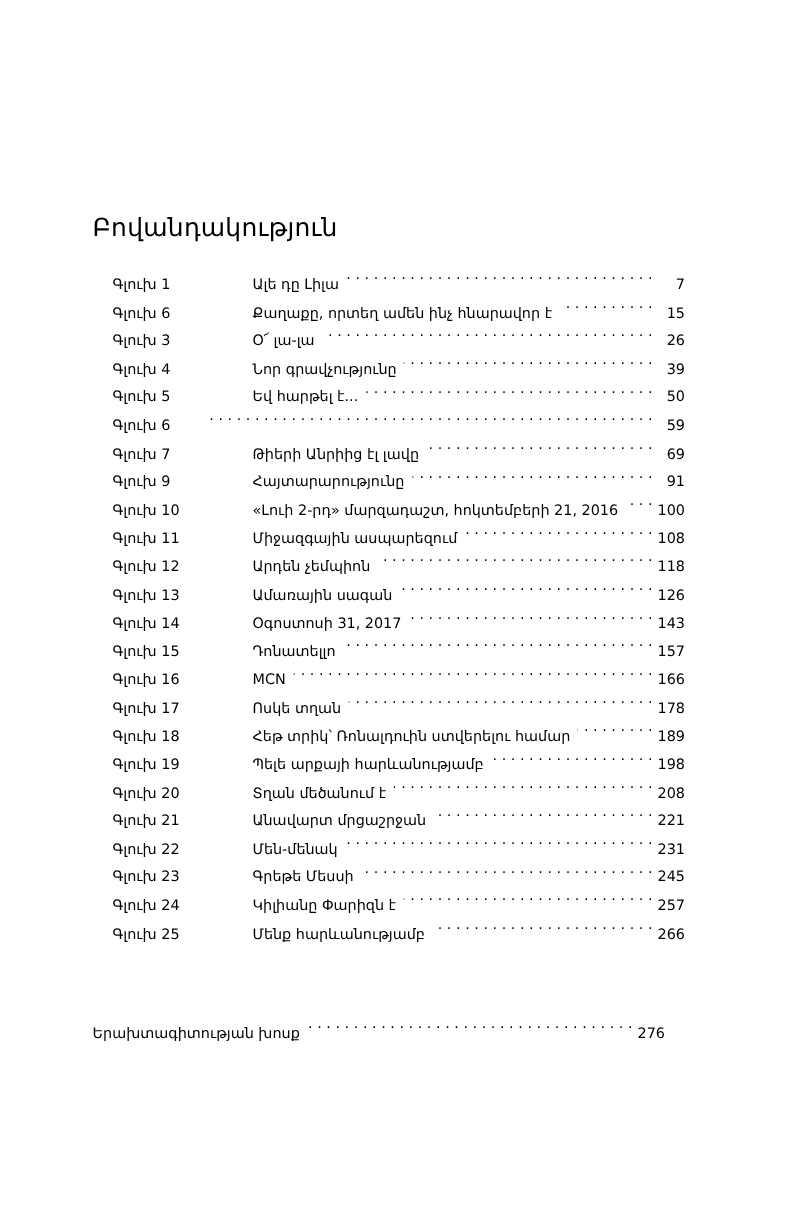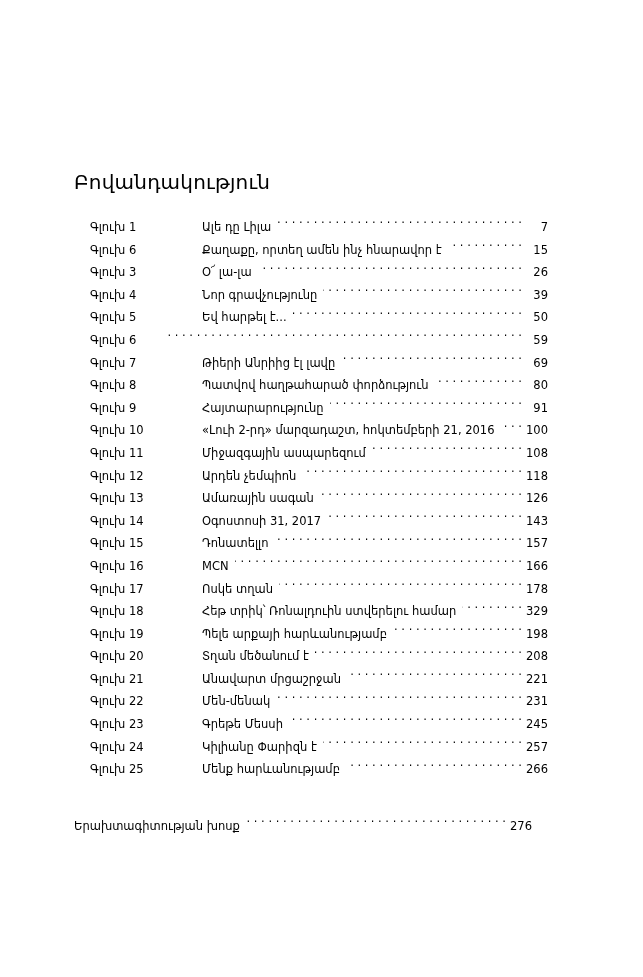--- a/index.html
+++ b/index.html
@@ -145,26 +145,20 @@
         <span class="leader"></span>
         <span class="page-num">59</span>
       </div>
       <div class="toc-row">
         <span class="chapter-label">Գլուխ 7</span>
         <span class="chapter-title">Թիերի Անրիից էլ լավը</span>
         <span class="leader"></span>
         <span class="page-num">69</span>
       </div>
       <div class="toc-row">
-        <span class="chapter-label">Գլուխ 8</span>
-        <span class="chapter-title">Պատվով հաղթահարած փորձություն</span>
-        <span class="leader"></span>
-        <span class="page-num">80</span>
-      </div>
-      <div class="toc-row">
         <span class="chapter-label">Գլուխ 9</span>
         <span class="chapter-title">Հայտարարությունը</span>
         <span class="leader"></span>
         <span class="page-num">91</span>
       </div>
       <div class="toc-row">
         <span class="chapter-label">Գլուխ 10</span>
         <span class="chapter-title">«Լուի 2-րդ» մարզադաշտ, հոկտեմբերի 21, 2016</span>
         <span class="leader"></span>
         <span class="page-num">100</span>
@@ -208,21 +202,21 @@
       <div class="toc-row">
         <span class="chapter-label">Գլուխ 17</span>
         <span class="chapter-title">Ոսկե տղան</span>
         <span class="leader"></span>
         <span class="page-num">178</span>
       </div>
       <div class="toc-row">
         <span class="chapter-label">Գլուխ 18</span>
         <span class="chapter-title">Հեթ տրիկ՝ Ռոնալդուին ստվերելու համար</span>
         <span class="leader"></span>
-        <span class="page-num">329</span>
+        <span class="page-num">189</span>
       </div>
       <div class="toc-row">
         <span class="chapter-label">Գլուխ 19</span>
         <span class="chapter-title">Պելե արքայի հարևանությամբ</span>
         <span class="leader"></span>
         <span class="page-num">198</span>
       </div>
       <div class="toc-row">
         <span class="chapter-label">Գլուխ 20</span>
         <span class="chapter-title">Տղան մեծանում է</span>

